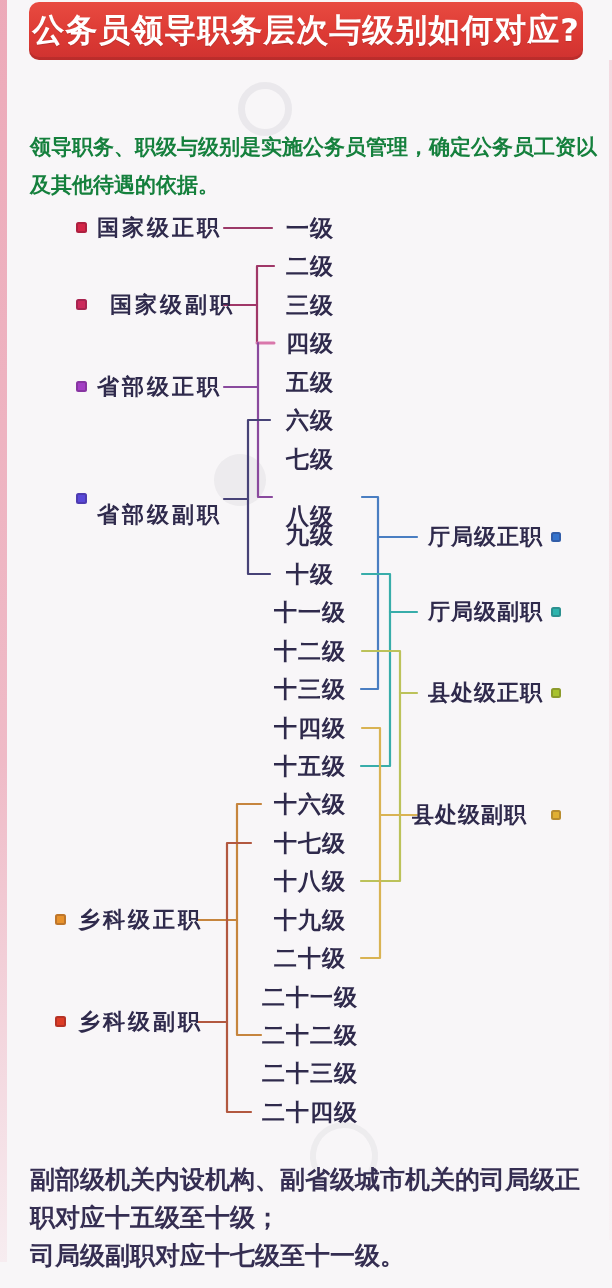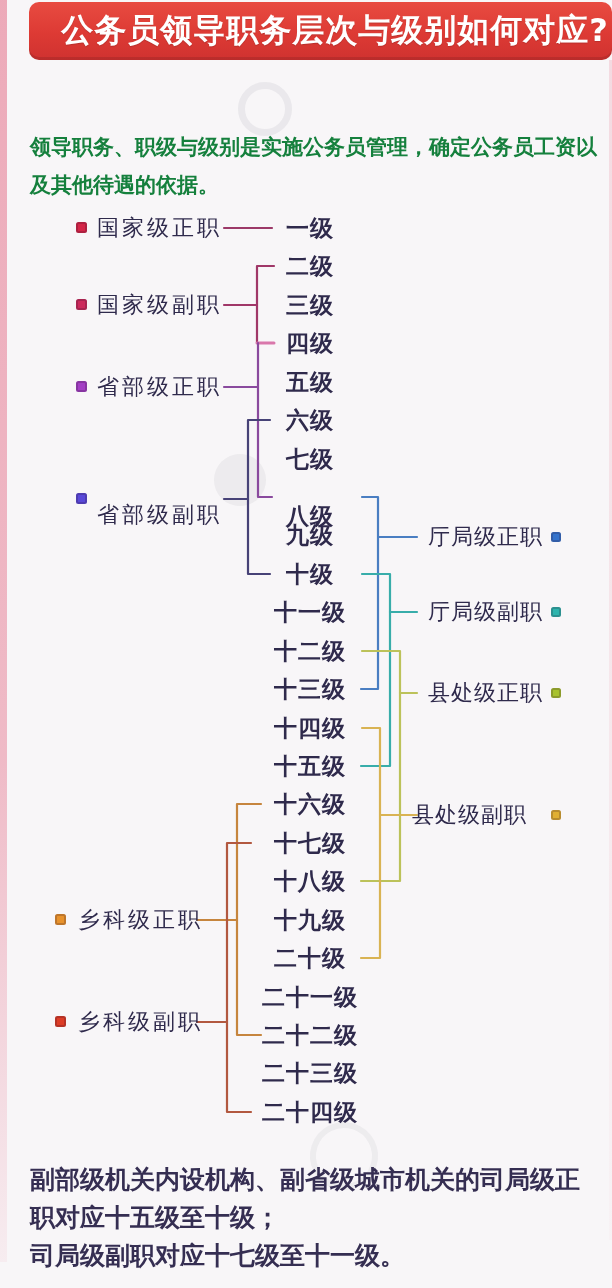--- a/index.html
+++ b/index.html
@@ -14,21 +14,20 @@
   }
   .border-right{
     position:absolute;right:0;top:60px;width:3px;height:1180px;
     background:linear-gradient(180deg,rgba(236,166,182,.35),rgba(236,166,182,.05));
   }
   .title-banner{
     position:absolute;left:29px;top:2px;width:554px;height:58px;
     background:linear-gradient(180deg,#e84b41 0%,#dd3a34 55%,#d03230 100%);
     border-radius:10px;display:flex;align-items:center;justify-content:center;
     box-shadow:inset 0 -3px 0 rgba(0,0,0,.10);
-    padding-left:29px;
   }
   .title-banner span{
     color:#ffffff;font-size:32px;font-weight:800;letter-spacing:1px;white-space:nowrap;
     text-shadow:0 1px 1px rgba(0,0,0,.15);
   }
   .intro{
     position:absolute;left:30px;top:128px;width:570px;
     font-size:21px;line-height:38px;font-weight:600;color:#15803d;letter-spacing:0;
   }
   .footer{
@@ -36,21 +35,21 @@
     font-size:25px;line-height:38px;font-weight:600;color:#352e52;
   }
   .footer p{margin:0;}
   .grade{
     position:absolute;left:230px;width:160px;height:32px;line-height:32px;
     text-align:center;font-size:23px;font-weight:700;color:#2f2a4c;letter-spacing:1px;
     white-space:nowrap;
   }
   .pos-label{
     position:absolute;height:30px;line-height:30px;white-space:nowrap;
-    font-size:22px;font-weight:400;color:#2f2a4c;
+    font-size:22px;font-weight:700;color:#2f2a4c;
   }
   .pos-left{letter-spacing:3px;}
   .pos-right{letter-spacing:1px;}
   .sq{
     position:absolute;width:11px;height:11px;border-radius:2.5px;
     box-shadow:inset 0 0 0 2px rgba(40,20,40,.22);
   }
   .sq-r{width:10px;height:10px;}
   #lines{position:absolute;left:0;top:0;pointer-events:none;}
   .wm{position:absolute;border-radius:50%;pointer-events:none;}
@@ -119,21 +118,21 @@
       <div class="grade" style="top: 865px;">十八级</div>
       <div class="grade" style="top: 904px;">十九级</div>
       <div class="grade" style="top: 942px;">二十级</div>
       <div class="grade" style="top: 981px;">二十一级</div>
       <div class="grade" style="top: 1019px;">二十二级</div>
       <div class="grade" style="top: 1057px;">二十三级</div>
       <div class="grade" style="top: 1096px;">二十四级</div>
       <div class="sq" style="left: 76px; top: 222px; background: rgb(212, 37, 71);"></div>
       <div class="pos-label pos-left" style="left: 97px; top: 213px;">国家级正职</div>
       <div class="sq" style="left: 76px; top: 299px; background: rgb(204, 42, 92);"></div>
-      <div class="pos-label pos-left" style="left: 97px; top: 290px;">国家级副职</div>
+      <div class="pos-label pos-left" style="left: 110px; top: 290px;">国家级副职</div>
       <div class="sq" style="left: 76px; top: 381px; background: rgb(163, 63, 196);"></div>
       <div class="pos-label pos-left" style="left: 97px; top: 372px;">省部级正职</div>
       <div class="sq" style="left: 76px; top: 493px; background: rgb(89, 72, 216);"></div>
       <div class="pos-label pos-left" style="left: 97px; top: 484px; margin-top: 16px;">省部级副职</div>
       <div class="sq sq-r" style="left: 551px; top: 532px; background: rgb(53, 115, 204);"></div>
       <div class="pos-label pos-right" style="left: 428px; top: 522px;">厅局级正职</div>
       <div class="sq sq-r" style="left: 551px; top: 607px; background: rgb(46, 180, 173);"></div>
       <div class="pos-label pos-right" style="left: 428px; top: 597px;">厅局级副职</div>
       <div class="sq sq-r" style="left: 551px; top: 688px; background: rgb(168, 194, 46);"></div>
       <div class="pos-label pos-right" style="left: 428px; top: 678px;">县处级正职</div>

